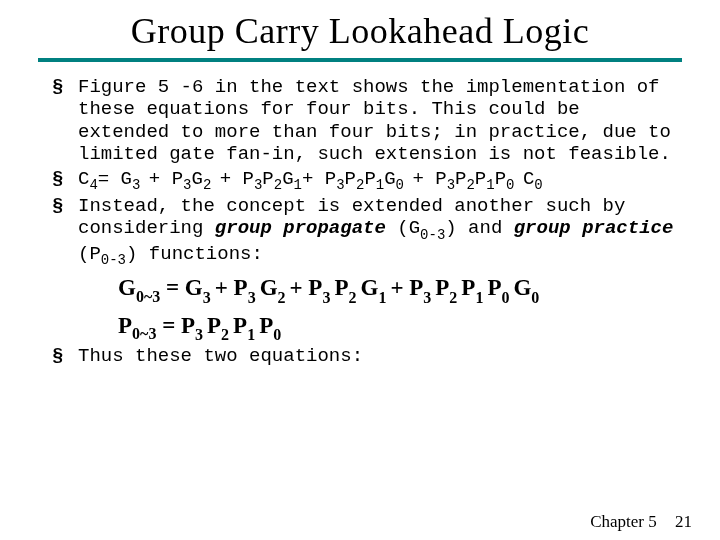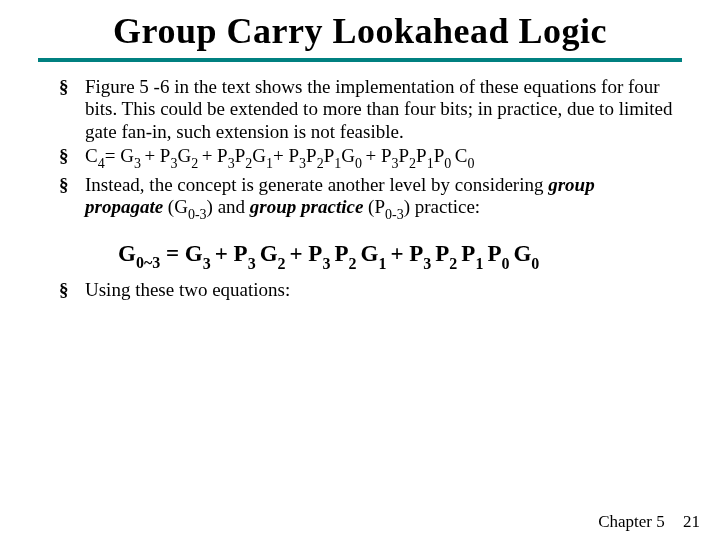--- a/index.html
+++ b/index.html
@@ -11,34 +11,35 @@
     font-family: "Times New Roman", Times, serif;
     color: #000;
     overflow: hidden;
     position: relative;
   }
   .slide {
     padding: 10px 38px 0 38px;
   }
   .title {
     font-size: 36px;
-    font-weight: bold;
+    font-weight: normal;
     text-align: center;
     margin: 0 0 6px 0;
     letter-spacing: 0.5px;
   }
   .rule {
     height: 4px;
     background: #008080;
     margin: 0 0 14px 0;
   }
   ul.bullets {
     list-style: none;
     padding: 0 0 0 14px;
-    margin: 7px;
+    margin: 0;
+    font-family: Liberation Mono, monospace;
   }
   ul.bullets > li {
     position: relative;
     padding-left: 26px;
     font-size: 19px;
     line-height: 1.18;
     margin-bottom: 2px;
   }
   ul.bullets > li::before {
     content: "§";
@@ -53,71 +54,74 @@
     vertical-align: sub;
     position: relative;
     top: 1px;
   }
   .bi { font-style: italic; font-weight: bold; }
   .eq-block {
     font-size: 23px;
     font-weight: bold;
     padding-left: 80px;
     line-height: 1.25;
-    margin-top: 18px;
+    margin-top: 6px;
     margin-bottom: 2px;
   }
   .eq-center {
     font-size: 23px;
     font-weight: bold;
     text-align: center;
     margin: 2px 0 4px 0;
   }
   .sub2 {
     font-size: 16px;
     vertical-align: sub;
     position: relative;
     top: 2px;
     font-weight: bold;
   }
   .footer {
     position: absolute;
     bottom: 8px;
-    right: 20px;
+    right: 28px;
     font-size: 17px;
   }
   .pageno { margin-left: 14px; }
   .tilde { position: relative; top: 1px; }
 </style>
 </head>
 <body>
 
 <div class="slide">
   <h1 class="title">Group Carry Lookahead Logic</h1>
   <div class="rule"></div>
 
   <ul class="bullets">
     <li>Figure 5 -6 in the text shows the implementation of these equations for four bits. This could be extended to more than four bits; in practice, due to limited gate fan-in, such extension is not feasible.</li>
 
     <li>
       <span>C</span><span class="sub">4</span><span>= G</span><span class="sub">3 </span><span>+ P</span><span class="sub">3</span><span>G</span><span class="sub">2 </span><span>+ P</span><span class="sub">3</span><span>P</span><span class="sub">2</span><span>G</span><span class="sub">1</span><span>+ P</span><span class="sub">3</span><span>P</span><span class="sub">2</span><span>P</span><span class="sub">1</span><span>G</span><span class="sub">0 </span><span>+ P</span><span class="sub">3</span><span>P</span><span class="sub">2</span><span>P</span><span class="sub">1</span><span>P</span><span class="sub">0 </span><span>C</span><span class="sub">0</span>
     </li>
 
     <li>
-      <span>Instead, the concept is generate another level by considering </span><span class="bi">group propagate</span><span> (G</span><span class="sub">0-3</span><span>) and </span><span class="bi">group practice</span><span> (P</span><span class="sub">0-3</span><span>) practice:</span>
+      <span>Instead, the concept is extended another such by considering </span><span class="bi">group propagate</span><span> (G</span><span class="sub">0-3</span><span>) and </span><span class="bi">group practice</span><span> (P</span><span class="sub">0-3</span><span>) functions:</span>
     </li>
   </ul>
 
   <div class="eq-block">
     <span>G</span><span class="sub2 tilde">0~3</span><span> = G</span><span class="sub2">3 </span><span>+ P</span><span class="sub2">3 </span><span>G</span><span class="sub2">2 </span><span>+ P</span><span class="sub2">3 </span><span>P</span><span class="sub2">2 </span><span>G</span><span class="sub2">1 </span><span>+ P</span><span class="sub2">3 </span><span>P</span><span class="sub2">2 </span><span>P</span><span class="sub2">1 </span><span>P</span><span class="sub2">0 </span><span>G</span><span class="sub2">0</span>
   </div>
 
+  <div class="eq-block">
+    <span>P</span><span class="sub2 tilde">0~3</span><span> = P</span><span class="sub2">3 </span><span>P</span><span class="sub2">2 </span><span>P</span><span class="sub2">1 </span><span>P</span><span class="sub2">0</span>
+  </div>
 
   <ul class="bullets">
-    <li>Using these two equations:</li>
+    <li>Thus these two equations:</li>
   </ul>
 
 
 </div>
 
 <div class="footer">
   <span>Chapter 5</span>
   <span class="pageno">21</span>
 </div>
 

